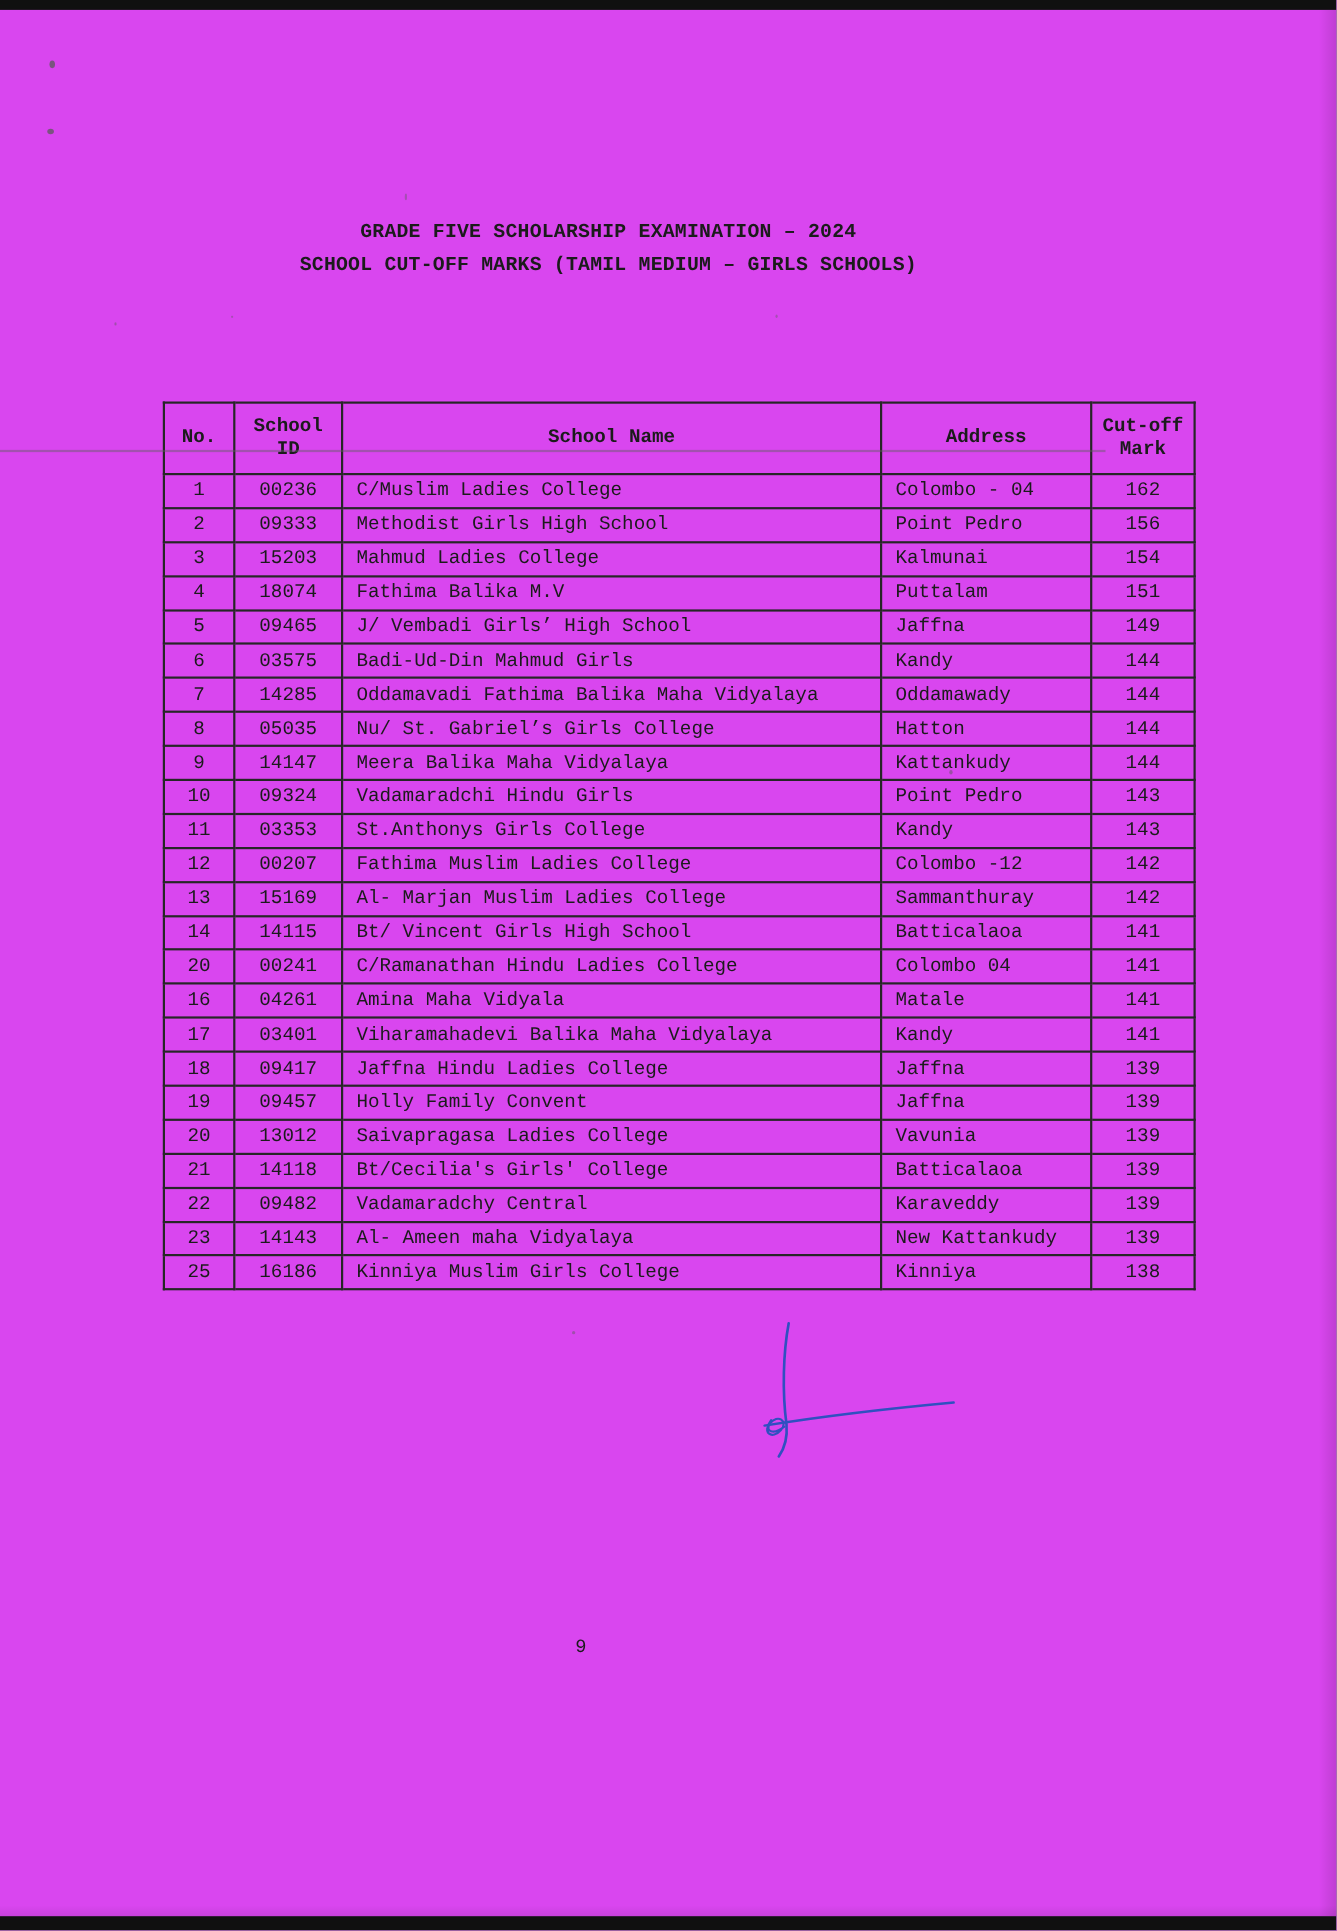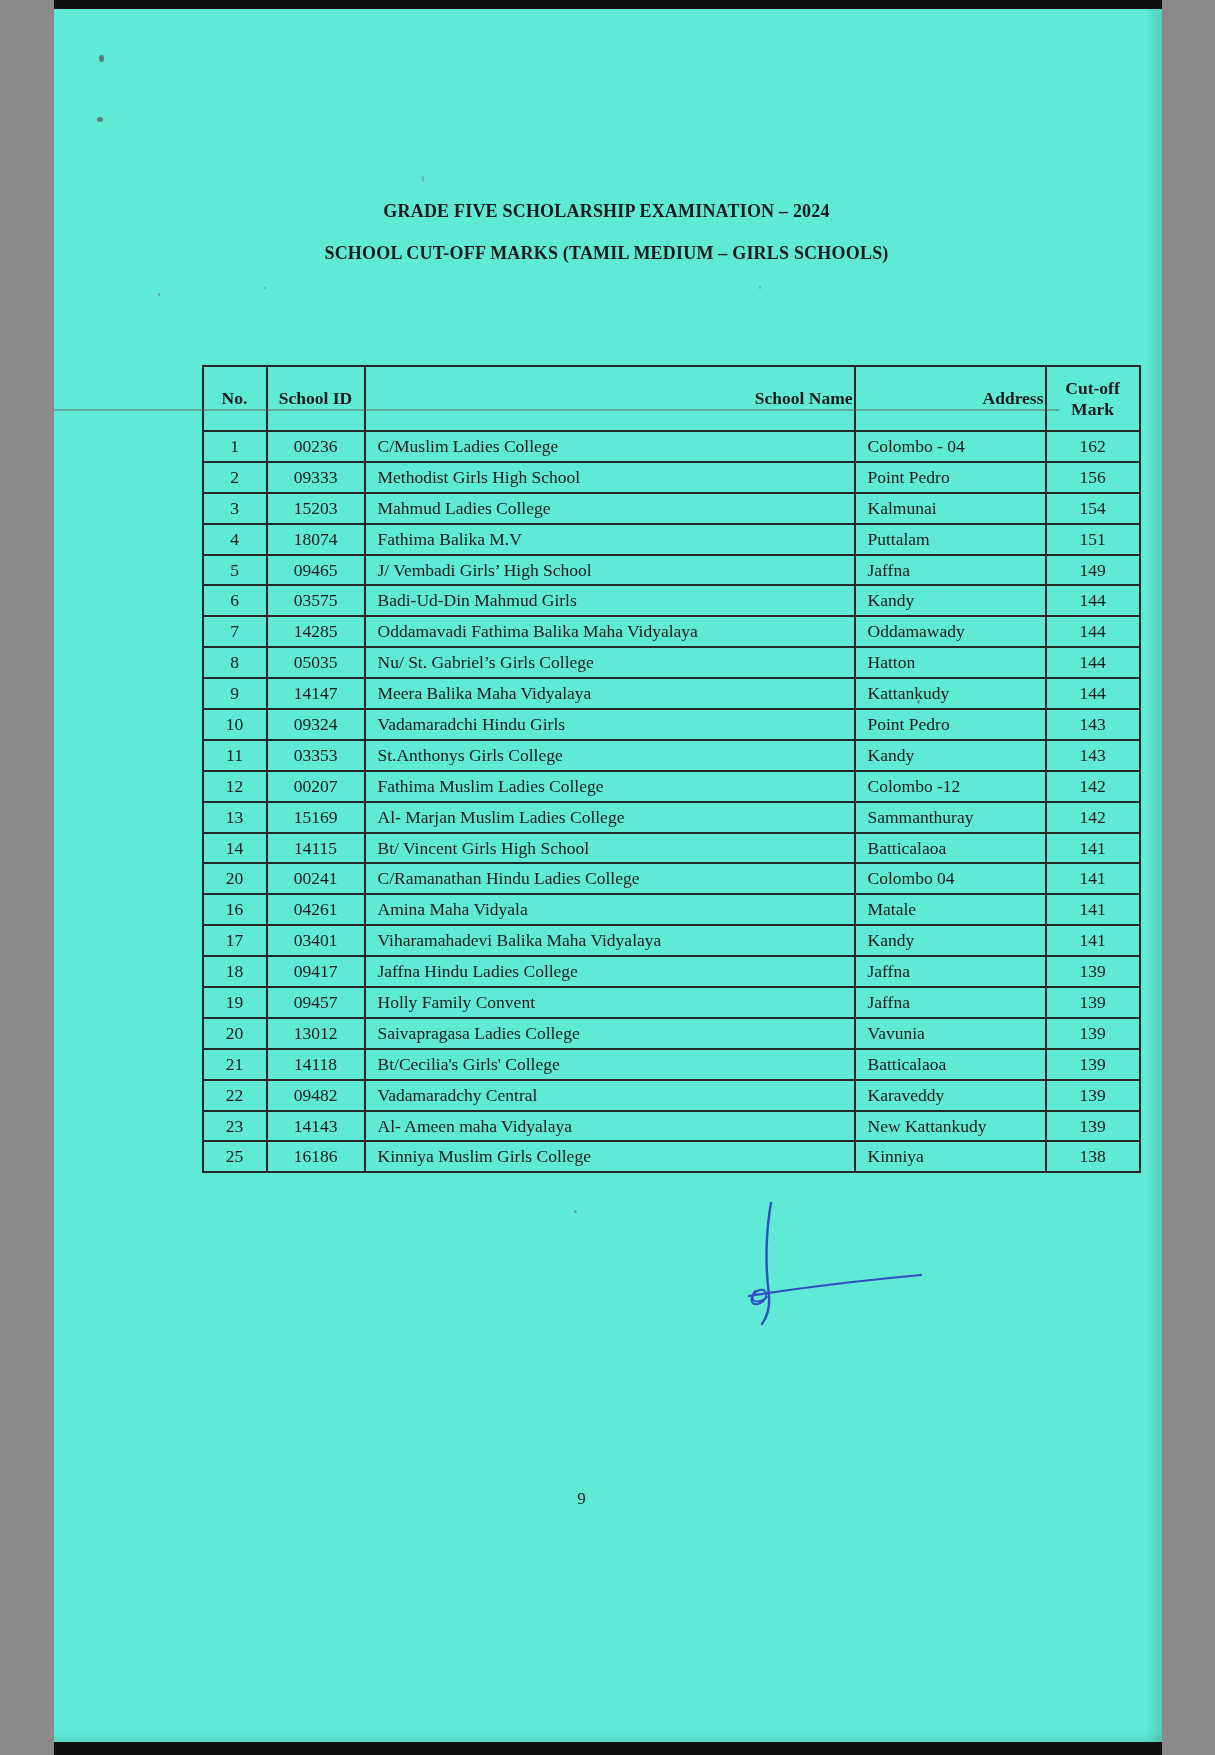--- a/index.html
+++ b/index.html
@@ -1,38 +1,38 @@
 <!DOCTYPE html>
 <html><head>
 <meta charset="utf-8">
 <style>
   html,body { margin:0; padding:0; background:#8a8a8a; }
   .page {
     position:relative;
-    width:1108px; height:1755px;
+    width:1215px; height:1755px;
     margin:0 auto;
-    background:#5eead4;
-    font-family:Liberation Serif, serif;
+    background:#d946ef;
+    font-family:Liberation Mono, monospace;
     color:#1b1b1b;
     overflow:hidden;
   }
   .edge-strip-top { position:absolute; top:0; left:0; width:100%; height:9px; background:#101010; }
   .edge-strip-bottom { position:absolute; bottom:0; left:0; width:100%; height:13px; background:#101010; }
   .edge-shade-right {
     position:absolute; top:9px; right:0; width:16px; height:1733px;
     background:linear-gradient(to right, rgba(0,0,0,0), rgba(0,0,0,0.12));
   }
   .edge-shade-bottom {
     position:absolute; bottom:13px; left:0; width:100%; height:10px;
     background:linear-gradient(to bottom, rgba(0,0,0,0), rgba(0,0,0,0.08));
   }
 
   .title-block { position:absolute; top:201px; left:250px; width:606px; text-align:center; }
   .doc-title { font-size:18px; font-weight:bold; letter-spacing:0.2px; line-height:1.2; }
-  .doc-subtitle { font-size:18px; font-weight:bold; letter-spacing:0.2px; margin-top:20px; line-height:1.2; }
+  .doc-subtitle { font-size:18px; font-weight:bold; letter-spacing:0.2px; margin-top:8px; line-height:1.2; }
 
   table.cutoff-table {
     position:absolute; left:148px; top:365px;
     width:937px; border-collapse:collapse; table-layout:fixed;
     background:transparent;
   }
   .cutoff-table th, .cutoff-table td {
     border:2px solid #262626;
     font-size:17.5px;
     vertical-align:middle;
@@ -41,21 +41,21 @@
   }
   .cutoff-table thead th { font-weight:bold; height:61px; white-space:normal; line-height:1.15; }
   .cutoff-table td { height:26.9px; font-weight:500; }
   col.c-no    { width:64px; }
   col.c-id    { width:98px; }
   col.c-name  { width:490px; }
   col.c-addr  { width:191px; }
   col.c-mark  { width:94px; }
   .col-no, .col-id, .col-mark { text-align:center; }
   .col-name, .col-address { text-align:left; padding-left:12px;margin-left:16px; }
-  th.h-name, th.h-addr { text-align:right; }
+  th.h-name, th.h-addr { text-align:center; }
   th.h-no, th.h-id, th.h-mark { text-align:center; }
 
   .artifact-line {
     position:absolute; top:409px; left:0; width:1005px; height:2px;
     background:rgba(95,95,95,0.45); z-index:5;
   }
 
   .speck { position:absolute; background:#5a5a5a; border-radius:50%; opacity:0.75; z-index:4; }
 
   .signature { position:absolute; left:655px; top:1195px; width:230px; height:135px; z-index:6; }

